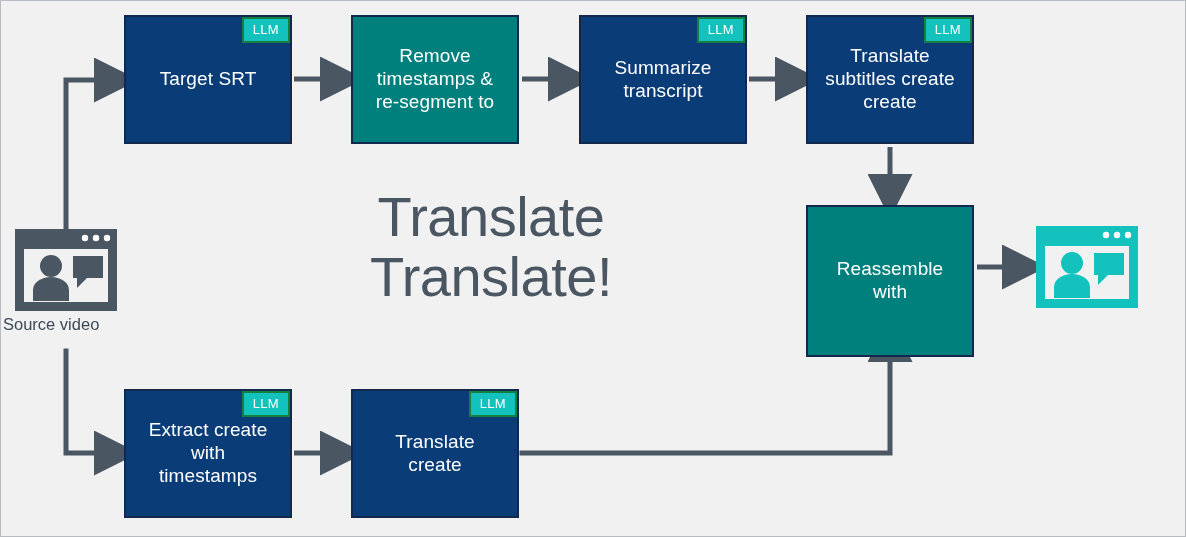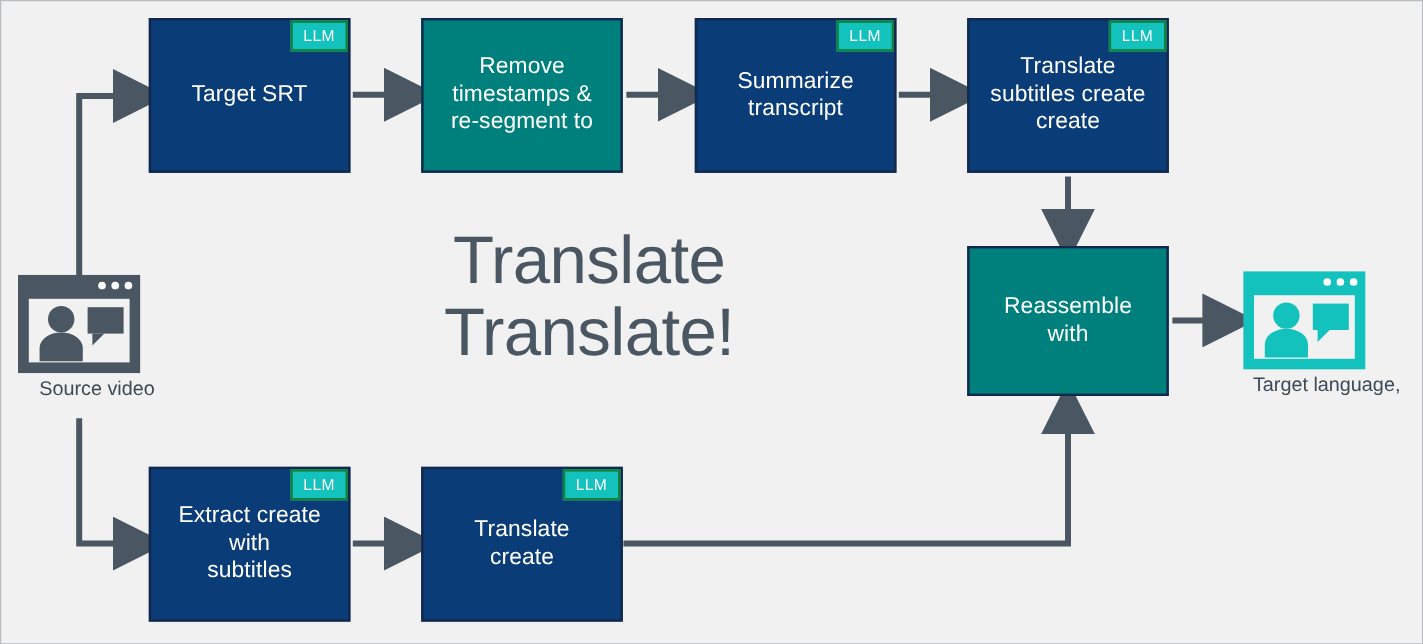--- a/index.html
+++ b/index.html
@@ -56,21 +56,21 @@
     position: absolute;
     color: #4a5661;
     font-size: 56px;
     line-height: 1.08;
     text-align: center;
     font-weight: 400;
     letter-spacing: -0.5px;
   }
 
   
-  .endpoint { position: absolute; text-align: right; }
+  .endpoint { position: absolute; text-align: left; }
   .endpoint .caption {
     color: #3c4a57;
     font-size: 16.5px;
     line-height: 1.25;
     margin-top: 3px;
     white-space: nowrap;
   }
 
   
   #wires { position: absolute; left: 0; top: 0; width: 1186px; height: 537px; }
@@ -149,21 +149,20 @@
       <rect x="0" y="0" width="102" height="82" fill="#13c2bd"></rect>
       <circle cx="70" cy="9" r="3.2" fill="#ffffff"></circle>
       <circle cx="81" cy="9" r="3.2" fill="#ffffff"></circle>
       <circle cx="92" cy="9" r="3.2" fill="#ffffff"></circle>
       <rect x="9" y="20" width="84" height="53" fill="#f1f1f1"></rect>
       <circle cx="36" cy="37" r="11" fill="#13c2bd"></circle>
       <path d="M18,72 L18,61 a18,13 0 0 1 36,0 L54,72 z" fill="#13c2bd"></path>
       <rect x="58" y="27" width="30" height="22" fill="#13c2bd"></rect>
       <path d="M62,49 L62,59 L72,49 z" fill="#13c2bd"></path>
     </svg>
-    <div class="caption">Target language,</div>
   </div>
 
   <div class="node navy" style="left:123px; top:14px; width:168px; height:129px;">
     <span class="llm-badge">LLM</span>
     <span class="label">Target SRT</span>
   </div>
 
   <div class="node teal" style="left:350px; top:14px; width:168px; height:129px;">
     <span class="label">
       <span>Remove</span><br>
@@ -182,33 +181,33 @@
 
   <div class="node navy" style="left:805px; top:14px; width:168px; height:129px;">
     <span class="llm-badge">LLM</span>
     <span class="label">
       <span>Translate</span><br>
       <span>subtitles create</span><br>
       <span>create</span>
     </span>
   </div>
 
-  <div class="node teal" style="left:805px; top:204px; width:168px; height:125px;">
+  <div class="node teal" style="left:805px; top:204px; width:168px; height:152px;">
     <span class="label">
       <span>Reassemble</span><br>
       <span>with</span>
     </span>
   </div>
 
   <div class="node navy" style="left:123px; top:388px; width:168px; height:129px;">
     <span class="llm-badge">LLM</span>
     <span class="label">
       <span>Extract create</span><br>
       <span>with</span><br>
-      <span>subtitles</span>
+      <span>timestamps</span>
     </span>
   </div>
 
   <div class="node navy" style="left:350px; top:388px; width:168px; height:129px;">
     <span class="llm-badge">LLM</span>
     <span class="label">
       <span>Translate</span><br>
       <span>create</span>
     </span>
   </div>

